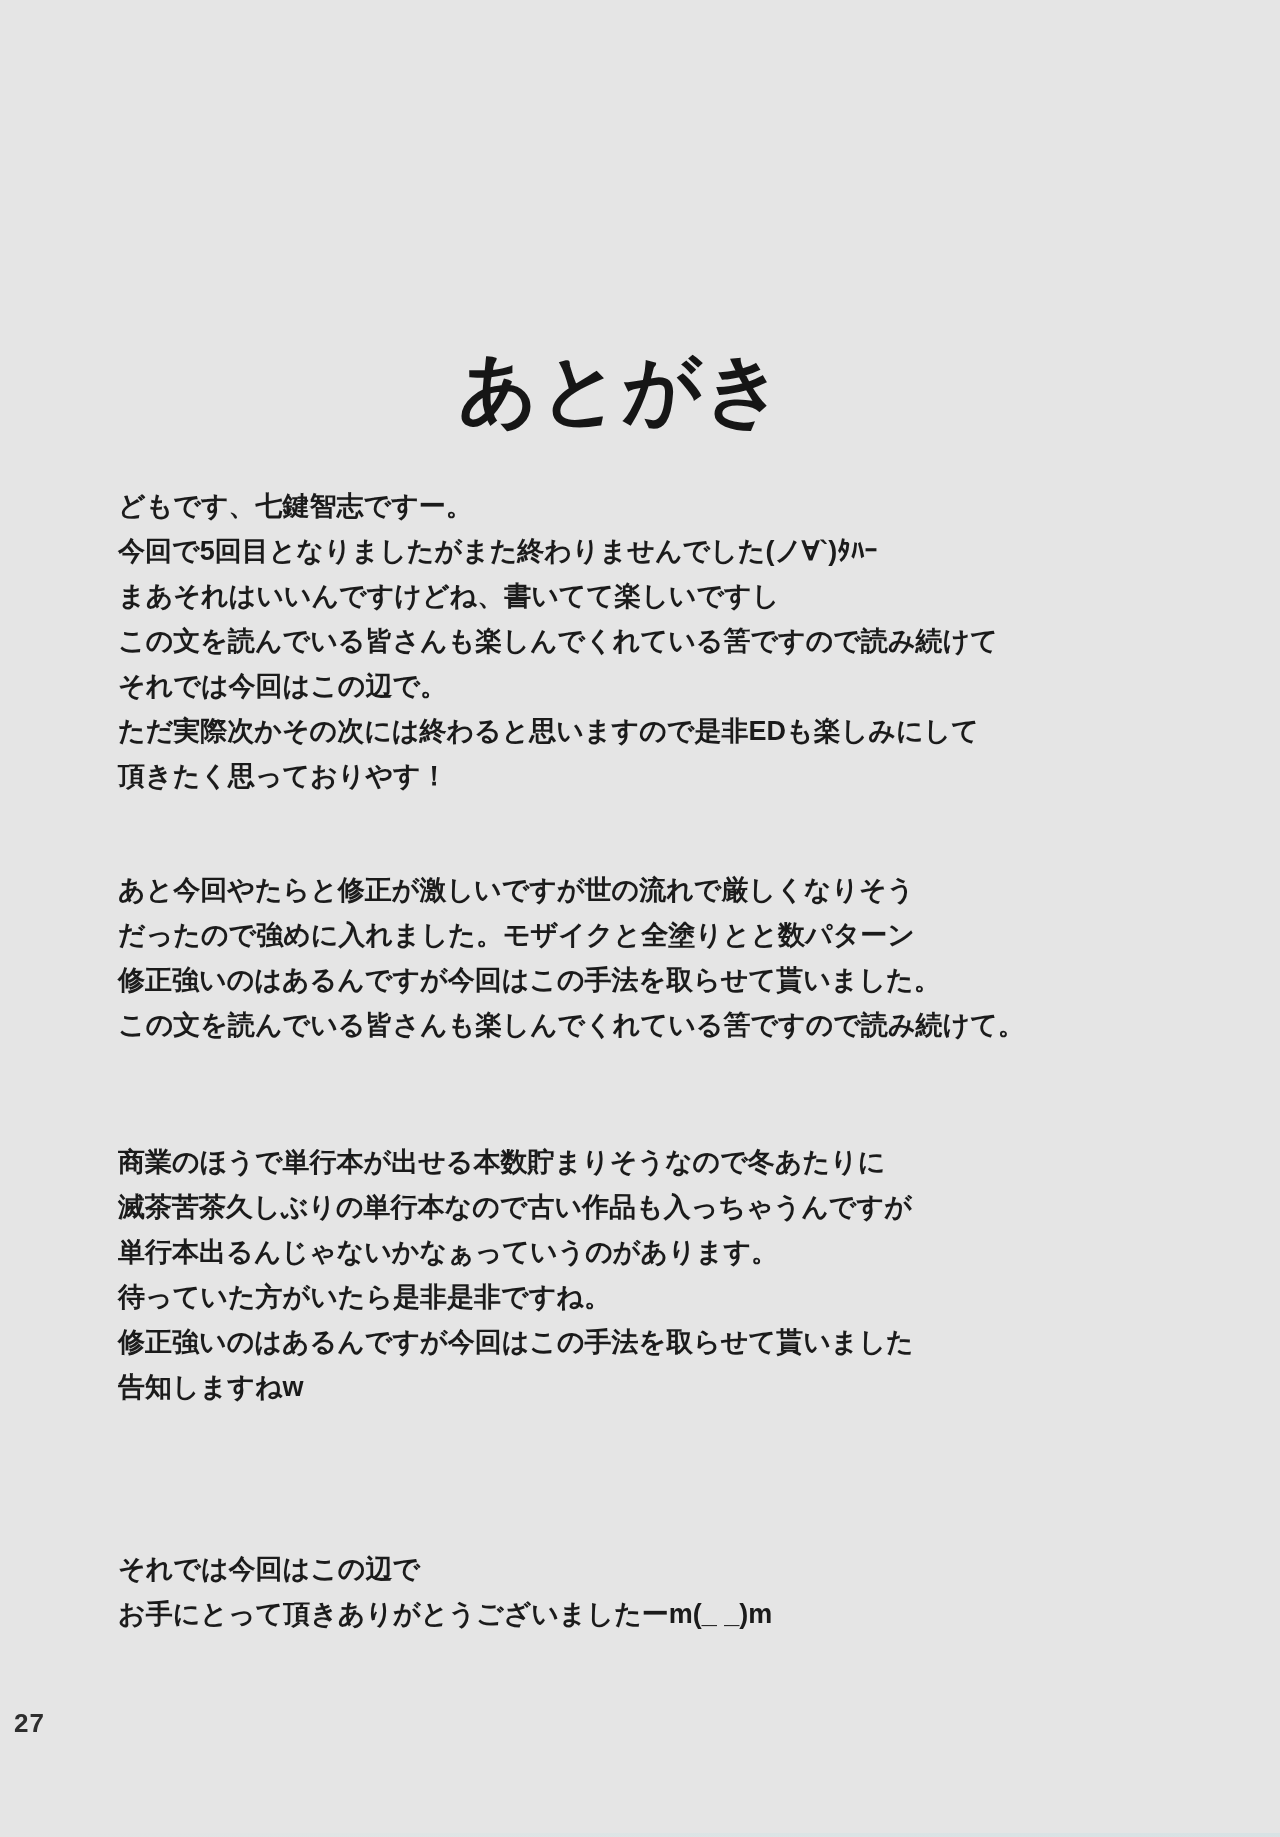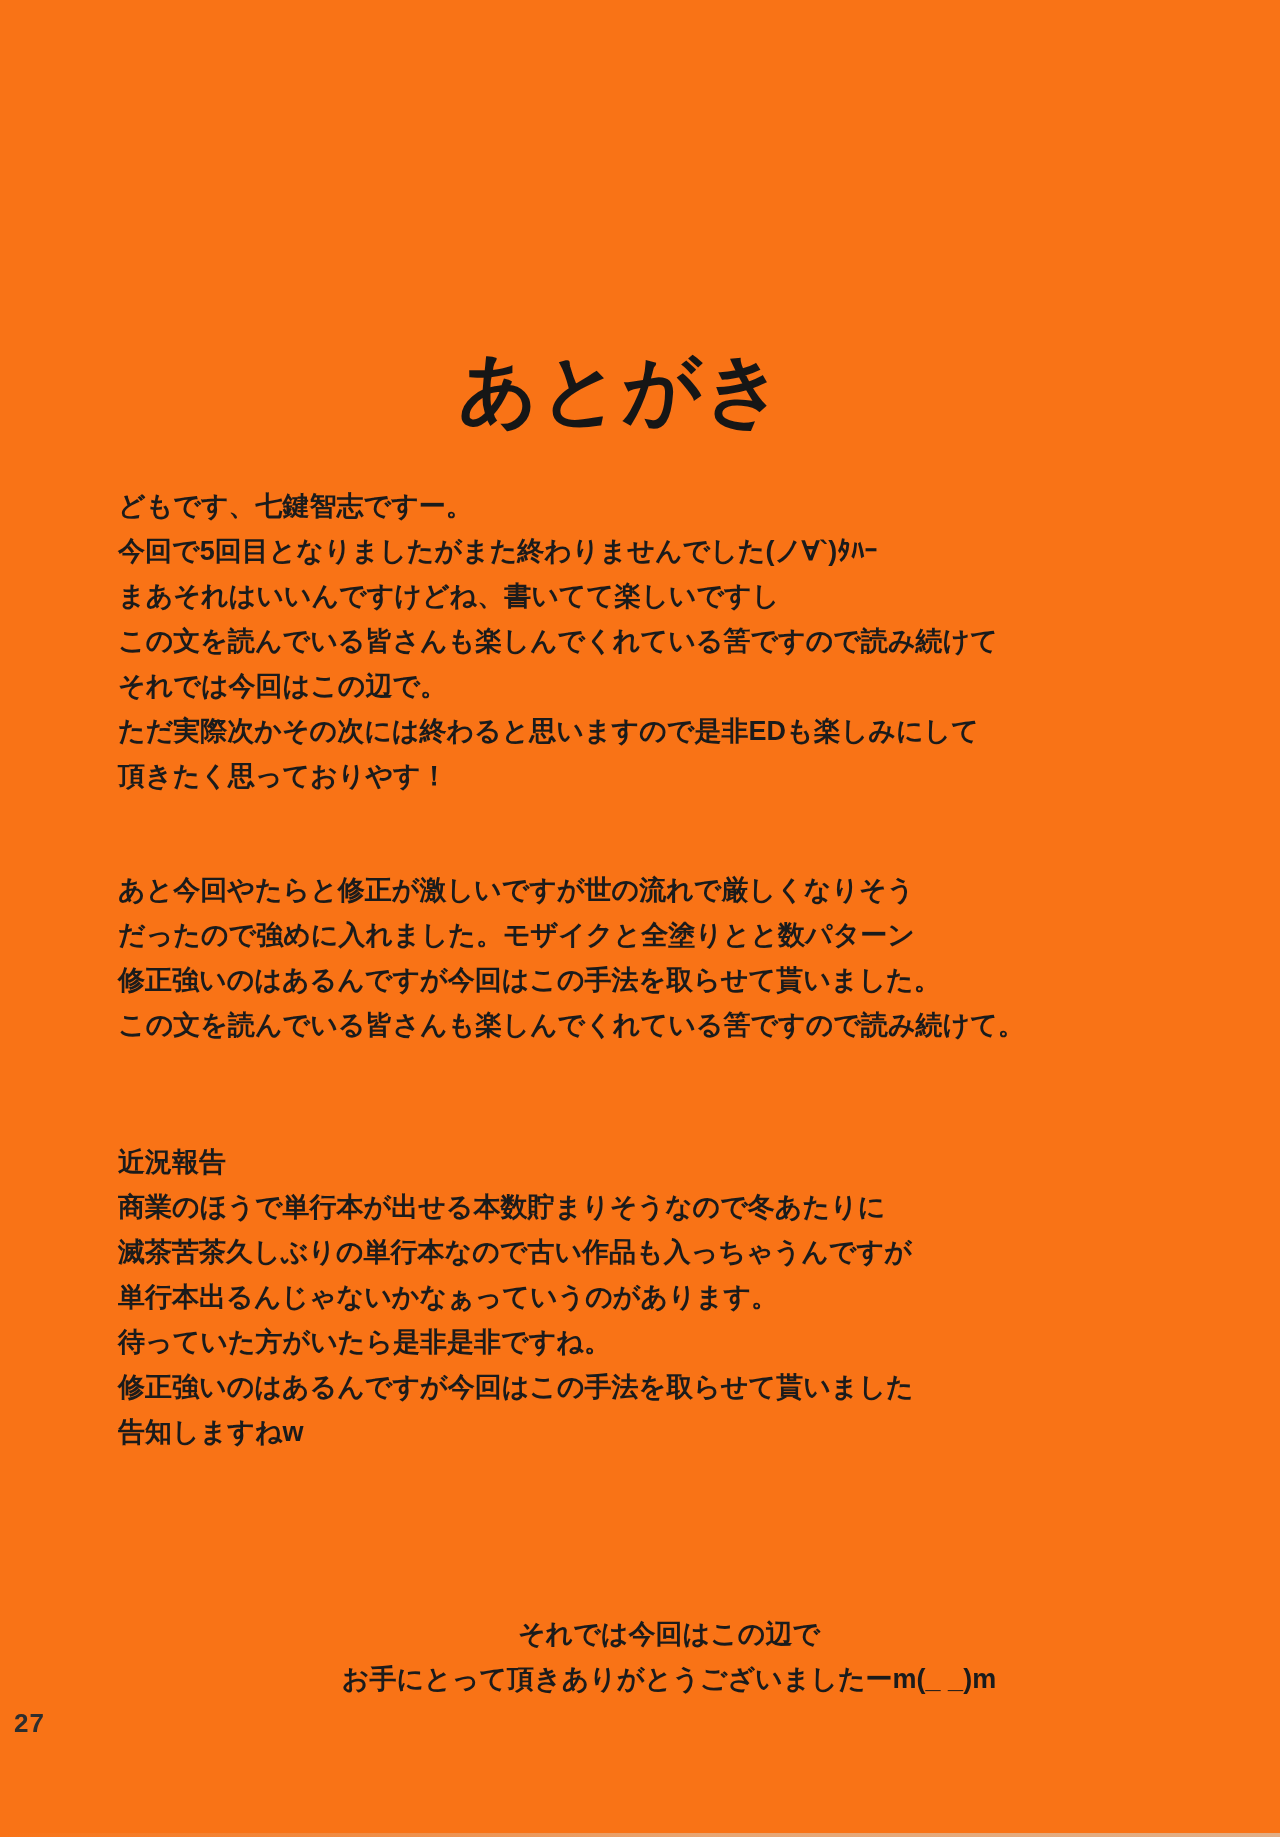--- a/index.html
+++ b/index.html
@@ -10,21 +10,21 @@
     width: 1280px;
     height: 1837px;
     position: relative;
     background: #fcfcfc;
     overflow: hidden;
     font-family: "Liberation Sans", sans-serif;
   }
   .page {
     position: absolute;
     inset: 0;
-    background: #f97316;
+    background: #e5e5e5;
   }
   .page-title {
     position: absolute;
     top: 298px;
     left: 0;
     right: 0;
     text-align: center;
     transform: translateX(-18px);
     font-size: 78px;
     font-weight: bold;
@@ -42,21 +42,21 @@
     font-weight: bold;
     line-height: 45px;
     letter-spacing: 0px;
   }
   .para .line {
     white-space: nowrap;
   }
   .para-1 { top: 484px; }
   .para-2 { top: 868px; }
   .para-3 { top: 1140px; }
-  .para-4 { top: 1612px; text-align: center; }
+  .para-4 { top: 1547px; }
   .page-number {
     position: absolute;
     left: 14px;
     top: 1708px;
     font-size: 26px;
     font-weight: 600;
     color: #2e2e2e;
     letter-spacing: 1px;
   }
   .bottom-edge {
@@ -87,21 +87,20 @@
   </div>
 
   <div class="para para-2">
     <div class="line">あと今回やたらと修正が激しいですが世の流れで厳しくなりそう</div>
     <div class="line">だったので強めに入れました。モザイクと全塗りとと数パターン</div>
     <div class="line">修正強いのはあるんですが今回はこの手法を取らせて貰いました。</div>
     <div class="line">この文を読んでいる皆さんも楽しんでくれている筈ですので読み続けて。</div>
   </div>
 
   <div class="para para-3">
-    <div class="line">近況報告</div>
     <div class="line">商業のほうで単行本が出せる本数貯まりそうなので冬あたりに</div>
     <div class="line">滅茶苦茶久しぶりの単行本なので古い作品も入っちゃうんですが</div>
     <div class="line">単行本出るんじゃないかなぁっていうのがあります。</div>
     <div class="line">待っていた方がいたら是非是非ですね。</div>
     <div class="line">修正強いのはあるんですが今回はこの手法を取らせて貰いました</div>
     <div class="line">告知しますねw</div>
   </div>
 
   <div class="para para-4">
     <div class="line">それでは今回はこの辺で</div>

